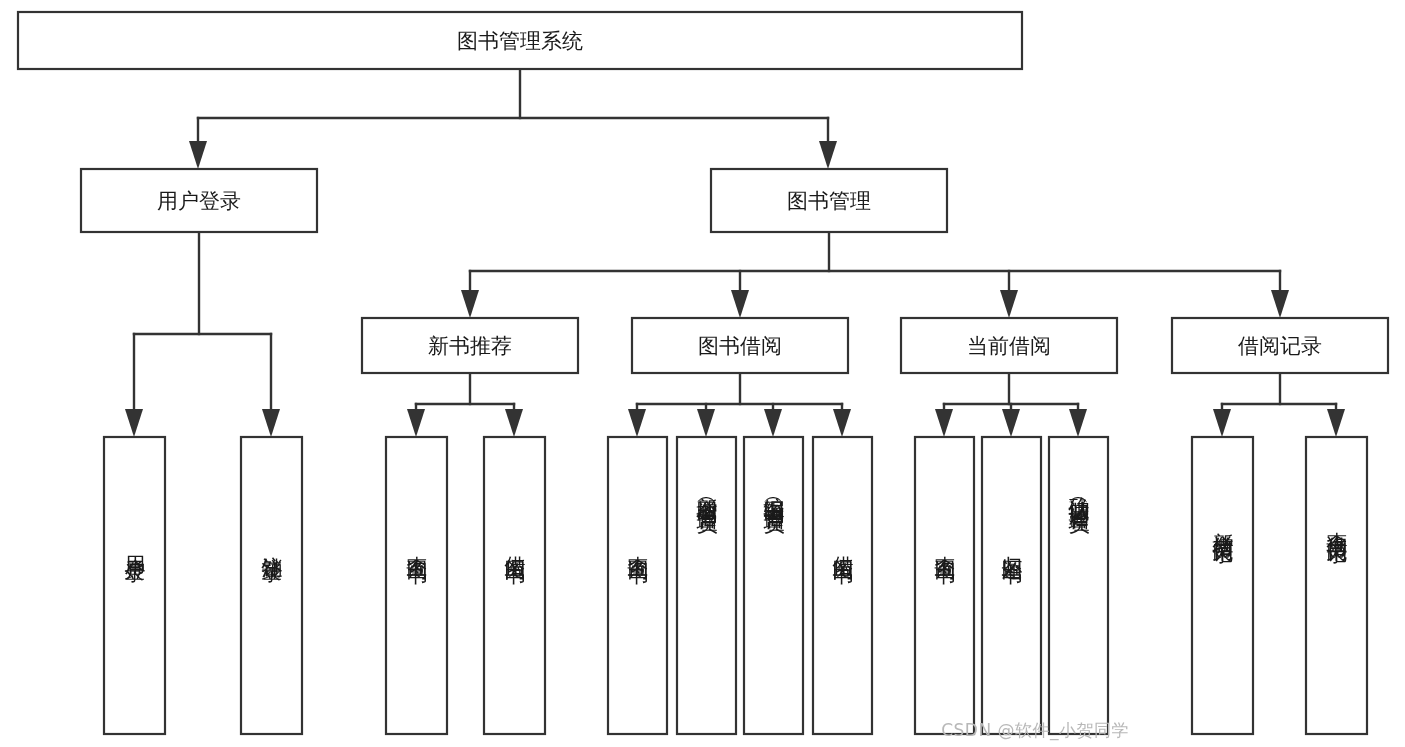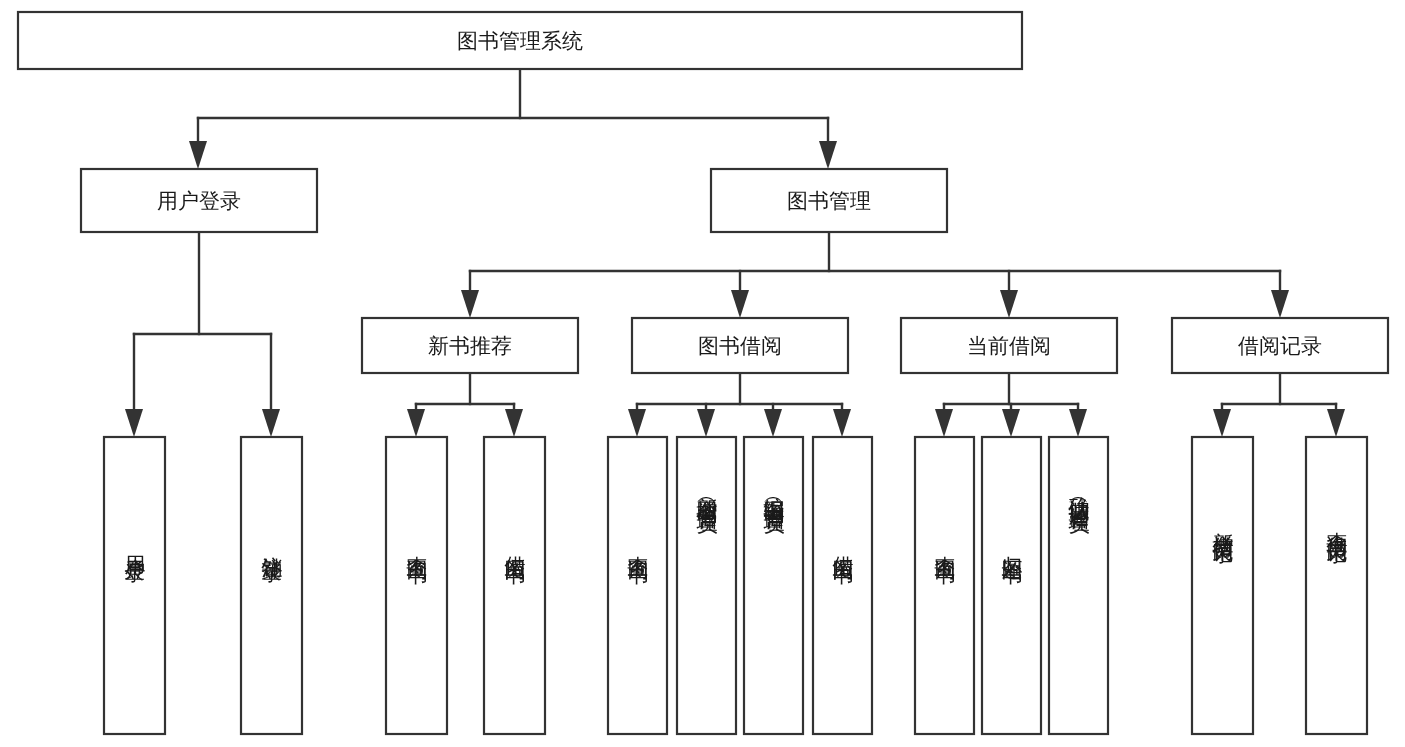--- a/index.html
+++ b/index.html
@@ -221,14 +221,15 @@
         <span class="leaf-label">确认归还（管理员）</span>
       </div>
       <div class="leaf-label-wrap" style="left: 1192px; top: 437px; width: 61px; height: 297px; padding-top: 78px; box-sizing: border-box;">
         <span class="leaf-label">新增借阅记录</span>
       </div>
       <div class="leaf-label-wrap" style="left: 1306px; top: 437px; width: 61px; height: 297px; padding-top: 78px; box-sizing: border-box;">
         <span class="leaf-label">查询借阅记录</span>
       </div>
     </div>
 
+  <div class="watermark">CSDN @软件_小贺同学</div>
 
 </div>
 
 </body></html>

